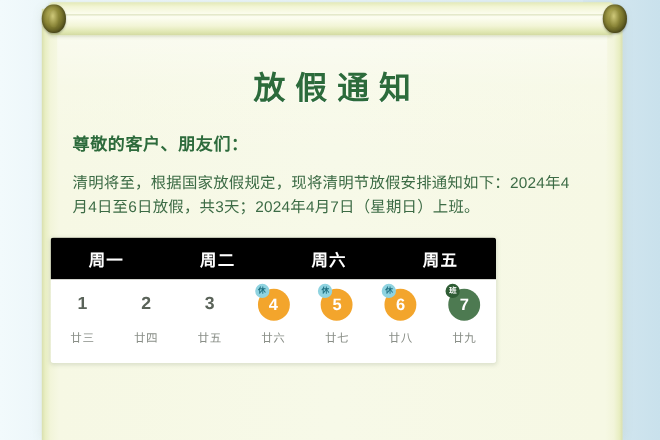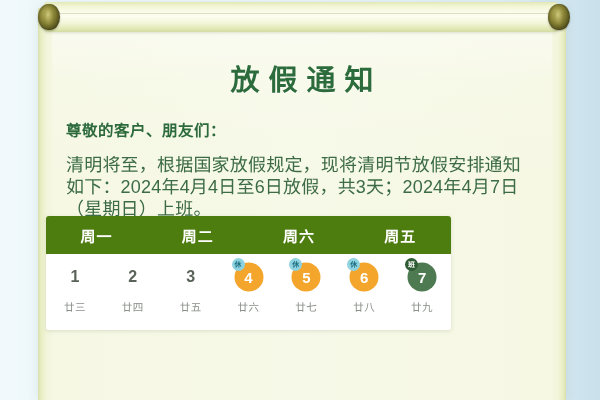--- a/index.html
+++ b/index.html
@@ -134,39 +134,39 @@
     margin: 20px 0 0 14px;
     font-size: 15.5px;
     font-weight: bold;
     color: #2d6b3c;
     letter-spacing: 0.5px;
   }
 
   .body-text {
     margin: 14px 0 0 14px;
     width: 460px;
-    font-size: 18px;
+    font-size: 14px;
     line-height: 22px;
     color: #3c6b45;
     letter-spacing: 0.2px;
   }
 
   
   .calendar {
     position: absolute;
     left: 46px;
     top: 216px;
     width: 405px;
     border-radius: 3px;
     overflow: hidden;
     box-shadow: 0 1px 4px rgba(90,110,80,0.18);
   }
   .cal-head {
     display: flex;
-    background: #4d7c0f;
+    background: #000000;
     height: 38px;
   }
   .cal-head .cell {
     flex: 1 1 0;
     display: flex;
     align-items: center;
     justify-content: center;
     color: #ffffff;
     font-size: 15px;
     font-weight: bold;

